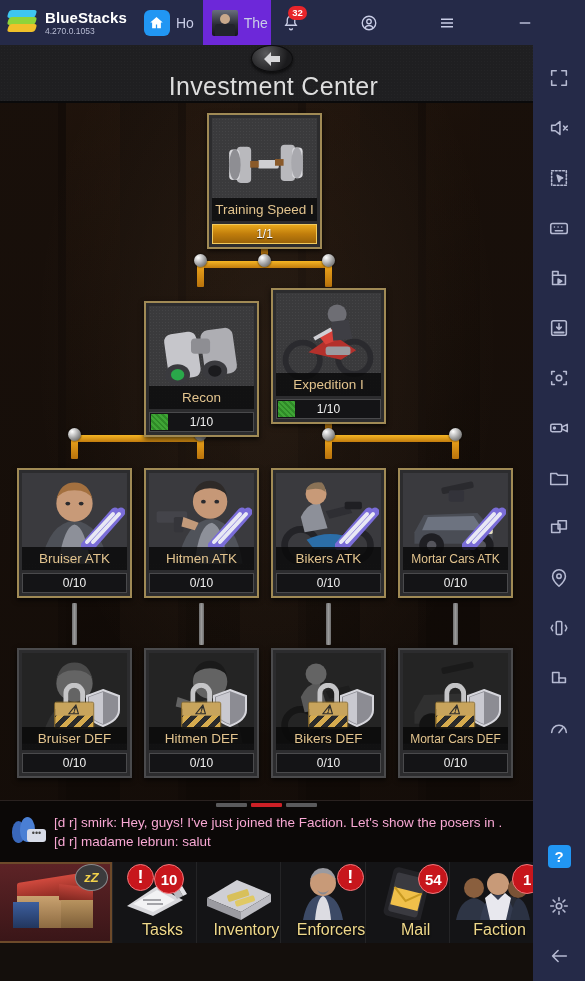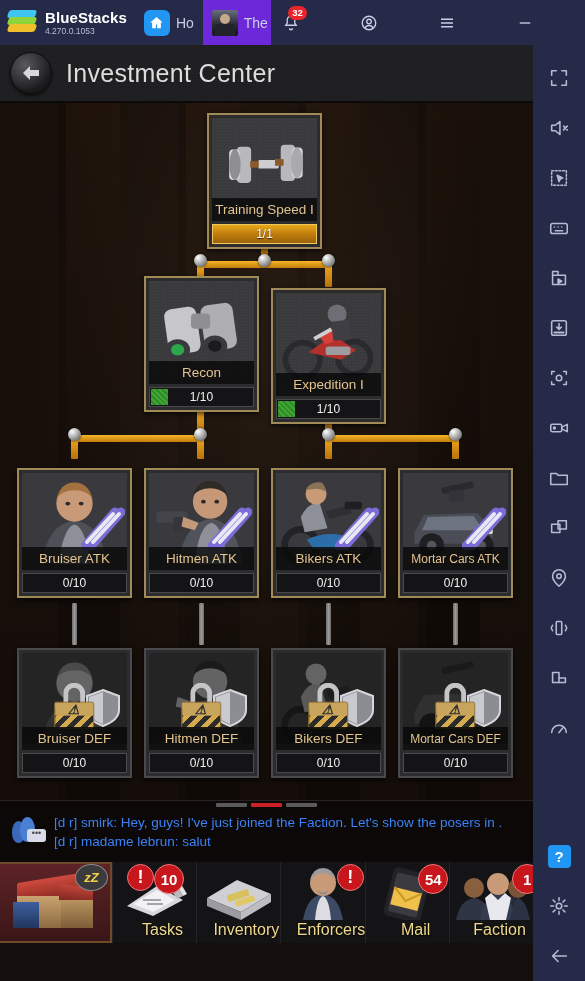--- a/index.html
+++ b/index.html
@@ -77,21 +77,21 @@
   
   .game {
     position: absolute; top: 45px; left: 0; width: 533px; height: 936px;
     background: #140f0c; overflow: hidden;
   }
 
   .hdr {
     height: 58px; background: #1f1f21;
     background-image: radial-gradient(rgba(255,255,255,.025) 1px, transparent 1px);
     background-size: 3px 3px;
-    display: flex; align-items: center; border-bottom: 2px solid #0a0a0b;
+    display: flex; align-items: center; border-bottom: 2px solid #0a0a0b; flex-direction: column;
   }
   .back-btn {
     width: 42px; height: 42px; margin-left: 10px; border-radius: 50%;
     background: radial-gradient(circle at 35% 30%, #5a5a5c, #1a1a1c 70%);
     border: 1px solid #0d0d0e; display: flex; align-items: center; justify-content: center;
     box-shadow: 0 2px 3px rgba(0,0,0,.6);
   }
   .back-btn svg { width: 24px; height: 24px; fill: #d8d8da; }
   .hdr-title { margin-left: 14px; color: #ddd; font-size: 25px; letter-spacing: .3px; }
 
@@ -202,21 +202,21 @@
     position: absolute; border-radius: 50% 50% 45% 45%; background: #4a7fd4;
   }
   .chat-ico .p1 { left: 4px; top: 6px; width: 13px; height: 22px; background: #3a68bb; }
   .chat-ico .p2 { left: 12px; top: 2px; width: 15px; height: 25px; }
   .chat-ico .bub {
     position: absolute; left: 19px; top: 14px; width: 19px; height: 13px; border-radius: 3px;
     background: #d8dce8; color: #444; font-size: 9px; text-align: center; line-height: 9px;
   }
   .chat-lines { margin-left: 6px; overflow: hidden; }
   .chat-lines div {
-    color: #3b82f6; font-size: 13.5px; line-height: 19px; white-space: nowrap;
+    color: #f9a8d4; font-size: 13.5px; line-height: 19px; white-space: nowrap;
   }
 
   
   .nav { height: 81px; background: #141416; display: flex; }
   .nav-home {
     width: 112px; position: relative;
     background: linear-gradient(180deg,#5d2326,#3a1618);
     border: 2px solid #6d4a2a; border-left: none;
     display: flex; align-items: center; justify-content: center;
   }
@@ -498,21 +498,21 @@
               <rect x="66" y="43" width="9" height="7" fill="#8a5a2a"></rect>
             </svg>
             <div class="nm">Training Speed I</div>
           </div>
           <div class="bar full">
             <span class="txt">1/1</span>
           </div>
         </div>
       </div>
 
-      <div class="node" style="left:144px;top:173px;width:115px;">
+      <div class="node" style="left:144px;top:198px;width:115px;">
         <div class="card gold">
           <div class="thumb" style="height:103px;">
             <svg class="art" viewBox="0 0 110 100">
               <rect x="18" y="28" width="34" height="48" rx="8" fill="#c6c6cb" transform="rotate(-8 35 52)"></rect>
               <rect x="56" y="24" width="34" height="48" rx="8" fill="#aeaeb3" transform="rotate(-8 73 48)"></rect>
               <rect x="44" y="34" width="20" height="16" rx="4" fill="#8e8e93"></rect>
               <ellipse cx="30" cy="72" rx="13" ry="11" fill="#3a3a3e"></ellipse>
               <ellipse cx="30" cy="72" rx="7" ry="6" fill="#2aa84a"></ellipse>
               <ellipse cx="69" cy="68" rx="13" ry="11" fill="#3a3a3e"></ellipse>
               <ellipse cx="69" cy="68" rx="7" ry="6" fill="#1b1b1e"></ellipse>

